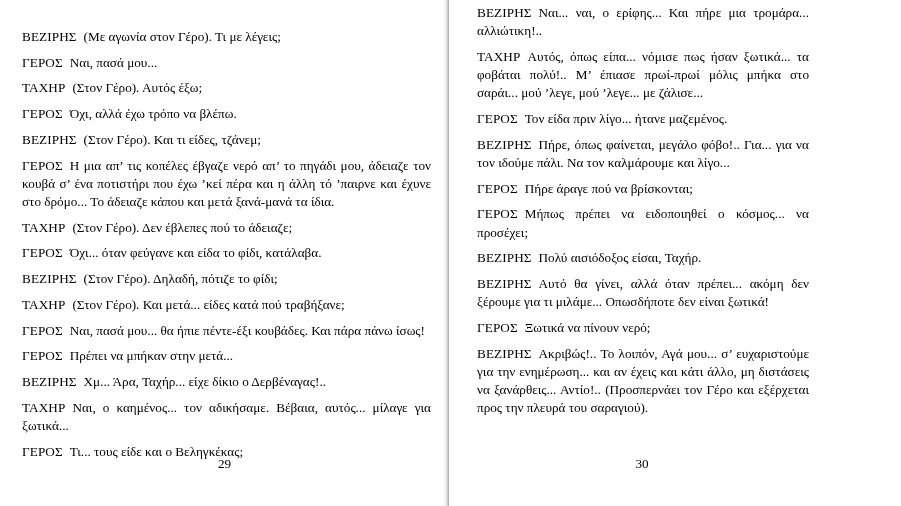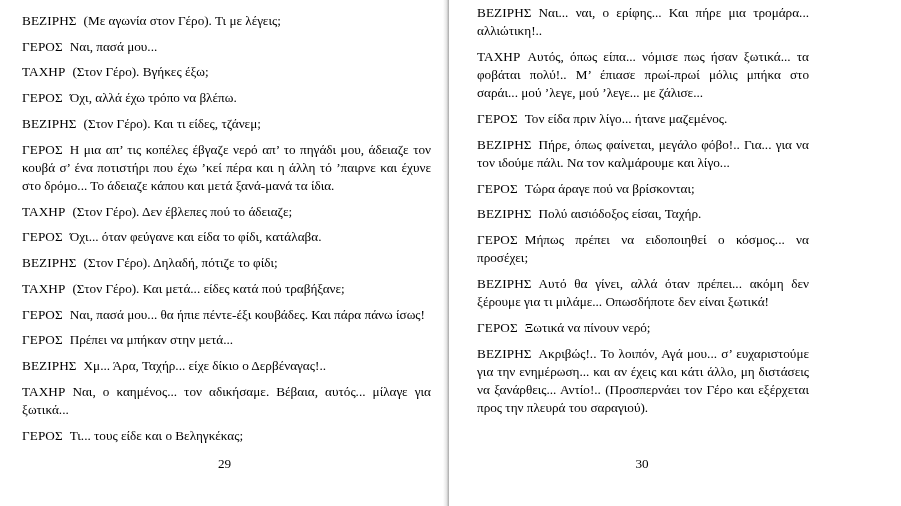--- a/index.html
+++ b/index.html
@@ -22,21 +22,21 @@
     box-sizing: border-box;
   }
   .page {
     position: relative;
     box-sizing: border-box;
     height: 506px;
     background: #ffffff;
   }
   .page-left {
     width: 449px;
-    padding: 12px 18px 0 22px;
+    padding: 28px 18px 0 22px;
   }
   .page-right {
     width: 386px;
     padding: 4px 26px 0 28px;
   }
   .gutter {
     width: 0px;
     position: relative;
   }
   .gutter-shadow {
@@ -83,21 +83,21 @@
 </style>
 </head>
 <body>
 
 <div class="spread">
 
   <div class="page page-left">
     <div>
       <p class="para"><span class="speaker">ΒΕΖΙΡΗΣ</span><span class="speaker-gap"></span><span>(Με αγωνία στον Γέρο). Τι με λέγεις;</span></p>
       <p class="para"><span class="speaker">ΓΕΡΟΣ</span><span class="speaker-gap"></span><span>Ναι, πασά μου...</span></p>
-      <p class="para"><span class="speaker">ΤΑΧΗΡ</span><span class="speaker-gap"></span><span>(Στον Γέρο). Βγήκες έξω;</span></p>
+      <p class="para"><span class="speaker">ΤΑΧΗΡ</span><span class="speaker-gap"></span><span>(Στον Γέρο). Αυτός έξω;</span></p>
       <p class="para"><span class="speaker">ΓΕΡΟΣ</span><span class="speaker-gap"></span><span>Όχι, αλλά έχω τρόπο να βλέπω.</span></p>
       <p class="para"><span class="speaker">ΒΕΖΙΡΗΣ</span><span class="speaker-gap"></span><span>(Στον Γέρο). Και τι είδες, τζάνεμ;</span></p>
       <p class="para"><span class="speaker">ΓΕΡΟΣ</span><span class="speaker-gap"></span><span>Η μια απ’ τις κοπέλες έβγαζε νερό απ’ το πηγάδι μου, άδειαζε τον κουβά σ’ ένα ποτιστήρι που έχω ’κεί πέρα και η άλλη τό ’παιρνε και έχυνε στο δρόμο... Το άδειαζε κάπου και μετά ξανά-μανά τα ίδια.</span></p>
       <p class="para"><span class="speaker">ΤΑΧΗΡ</span><span class="speaker-gap"></span><span>(Στον Γέρο). Δεν έβλεπες πού το άδειαζε;</span></p>
       <p class="para"><span class="speaker">ΓΕΡΟΣ</span><span class="speaker-gap"></span><span>Όχι... όταν φεύγανε και είδα το φίδι, κατάλαβα.</span></p>
       <p class="para"><span class="speaker">ΒΕΖΙΡΗΣ</span><span class="speaker-gap"></span><span>(Στον Γέρο). Δηλαδή, πότιζε το φίδι;</span></p>
       <p class="para"><span class="speaker">ΤΑΧΗΡ</span><span class="speaker-gap"></span><span>(Στον Γέρο). Και μετά... είδες κατά πού τραβήξανε;</span></p>
       <p class="para"><span class="speaker">ΓΕΡΟΣ</span><span class="speaker-gap"></span><span>Ναι, πασά μου... θα ήπιε πέντε-έξι κουβάδες. Και πάρα πάνω ίσως!</span></p>
       <p class="para"><span class="speaker">ΓΕΡΟΣ</span><span class="speaker-gap"></span><span>Πρέπει να μπήκαν στην μετά...</span></p>
       <p class="para"><span class="speaker">ΒΕΖΙΡΗΣ</span><span class="speaker-gap"></span><span>Χμ... Άρα, Ταχήρ... είχε δίκιο ο Δερβέναγας!..</span></p>
@@ -110,23 +110,23 @@
   <div class="gutter">
     <div class="gutter-shadow"></div>
   </div>
 
   <div class="page page-right">
     <div>
       <p class="para"><span class="speaker">ΒΕΖΙΡΗΣ</span><span class="speaker-gap"></span><span>Ναι... ναι, ο ερίφης... Και πήρε μια τρομάρα... αλλιώτικη!..</span></p>
       <p class="para"><span class="speaker">ΤΑΧΗΡ</span><span class="speaker-gap"></span><span>Αυτός, όπως είπα... νόμισε πως ήσαν ξωτικά... τα φοβάται πολύ!.. Μ’ έπιασε πρωί-πρωί μόλις μπήκα στο σαράι... μού ’λεγε, μού ’λεγε... με ζάλισε...</span></p>
       <p class="para"><span class="speaker">ΓΕΡΟΣ</span><span class="speaker-gap"></span><span>Τον είδα πριν λίγο... ήτανε μαζεμένος.</span></p>
       <p class="para"><span class="speaker">ΒΕΖΙΡΗΣ</span><span class="speaker-gap"></span><span>Πήρε, όπως φαίνεται, μεγάλο φόβο!.. Για... για να τον ιδούμε πάλι. Να τον καλμάρουμε και λίγο...</span></p>
-      <p class="para"><span class="speaker">ΓΕΡΟΣ</span><span class="speaker-gap"></span><span>Τώρα άραγε πού να βρίσκονται;</span></p>
+      <p class="para"><span class="speaker">ΓΕΡΟΣ</span><span class="speaker-gap"></span><span>Πήρε άραγε πού να βρίσκονται;</span></p>
+      <p class="para"><span class="speaker">ΓΕΡΟΣ</span><span class="speaker-gap"></span><span>Μήπως πρέπει να ειδοποιηθεί ο κόσμος... να προσέχει;</span></p>
       <p class="para"><span class="speaker">ΒΕΖΙΡΗΣ</span><span class="speaker-gap"></span><span>Πολύ αισιόδοξος είσαι, Ταχήρ.</span></p>
-      <p class="para"><span class="speaker">ΓΕΡΟΣ</span><span class="speaker-gap"></span><span>Μήπως πρέπει να ειδοποιηθεί ο κόσμος... να προσέχει;</span></p>
       <p class="para"><span class="speaker">ΒΕΖΙΡΗΣ</span><span class="speaker-gap"></span><span>Αυτό θα γίνει, αλλά όταν πρέπει... ακόμη δεν ξέρουμε για τι μιλάμε... Οπωσδήποτε δεν είναι ξωτικά!</span></p>
       <p class="para"><span class="speaker">ΓΕΡΟΣ</span><span class="speaker-gap"></span><span>Ξωτικά να πίνουν νερό;</span></p>
       <p class="para"><span class="speaker">ΒΕΖΙΡΗΣ</span><span class="speaker-gap"></span><span>Ακριβώς!.. Το λοιπόν, Αγά μου... σ’ ευχαριστούμε για την ενημέρωση... και αν έχεις και κάτι άλλο, μη διστάσεις να ξανάρθεις... Αντίο!.. (Προσπερνάει τον Γέρο και εξέρχεται προς την πλευρά του σαραγιού).</span></p>
     </div>
     <div class="folio">30</div>
   </div>
 
 </div>
 
 </body></html>

